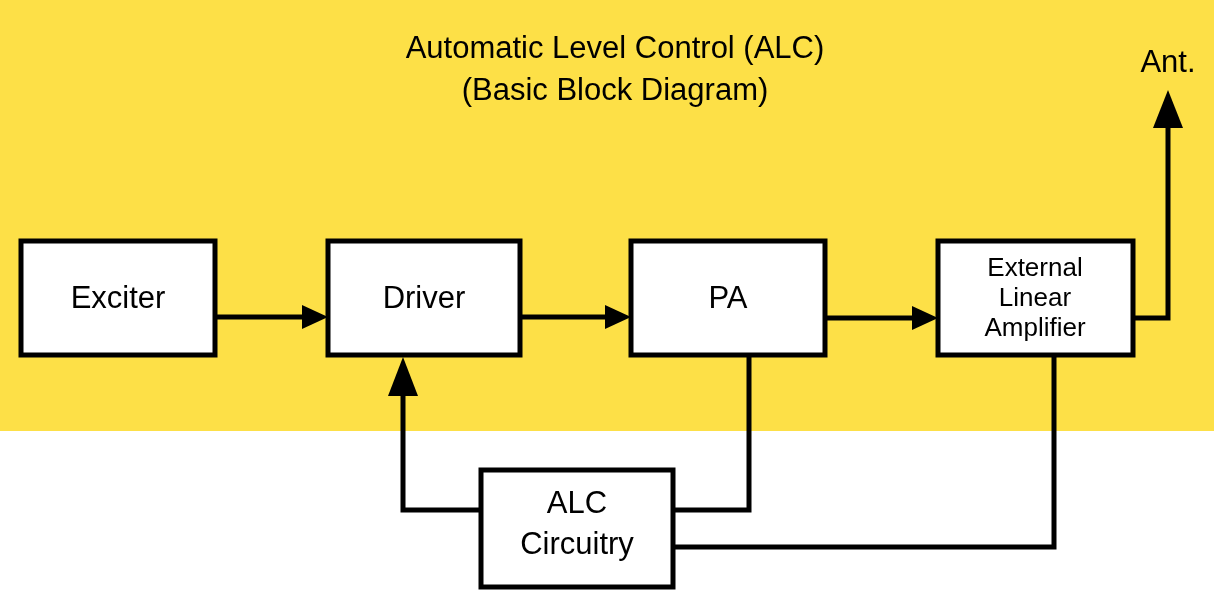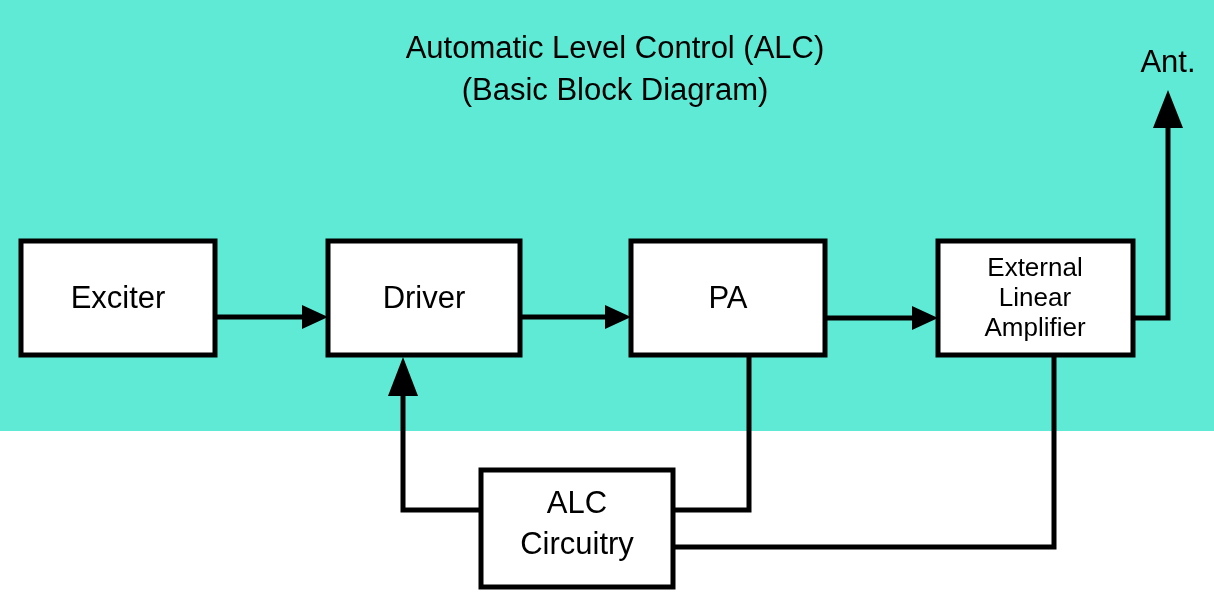--- a/index.html
+++ b/index.html
@@ -11,21 +11,21 @@
     width: 1214px;
     height: 611px;
     font-family: "Liberation Sans", sans-serif;
     color: #000000;
     overflow: hidden;
   }
   #diagram-root {
     position: relative;
     width: 1214px;
     height: 431px;
-    background: #5eead4;
+    background: #fde047;
   }
   svg#diagram-svg {
     position: absolute;
     left: 0;
     top: 0;
     width: 1214px;
     height: 611px;
     display: block;
   }
   .blk-rect {

